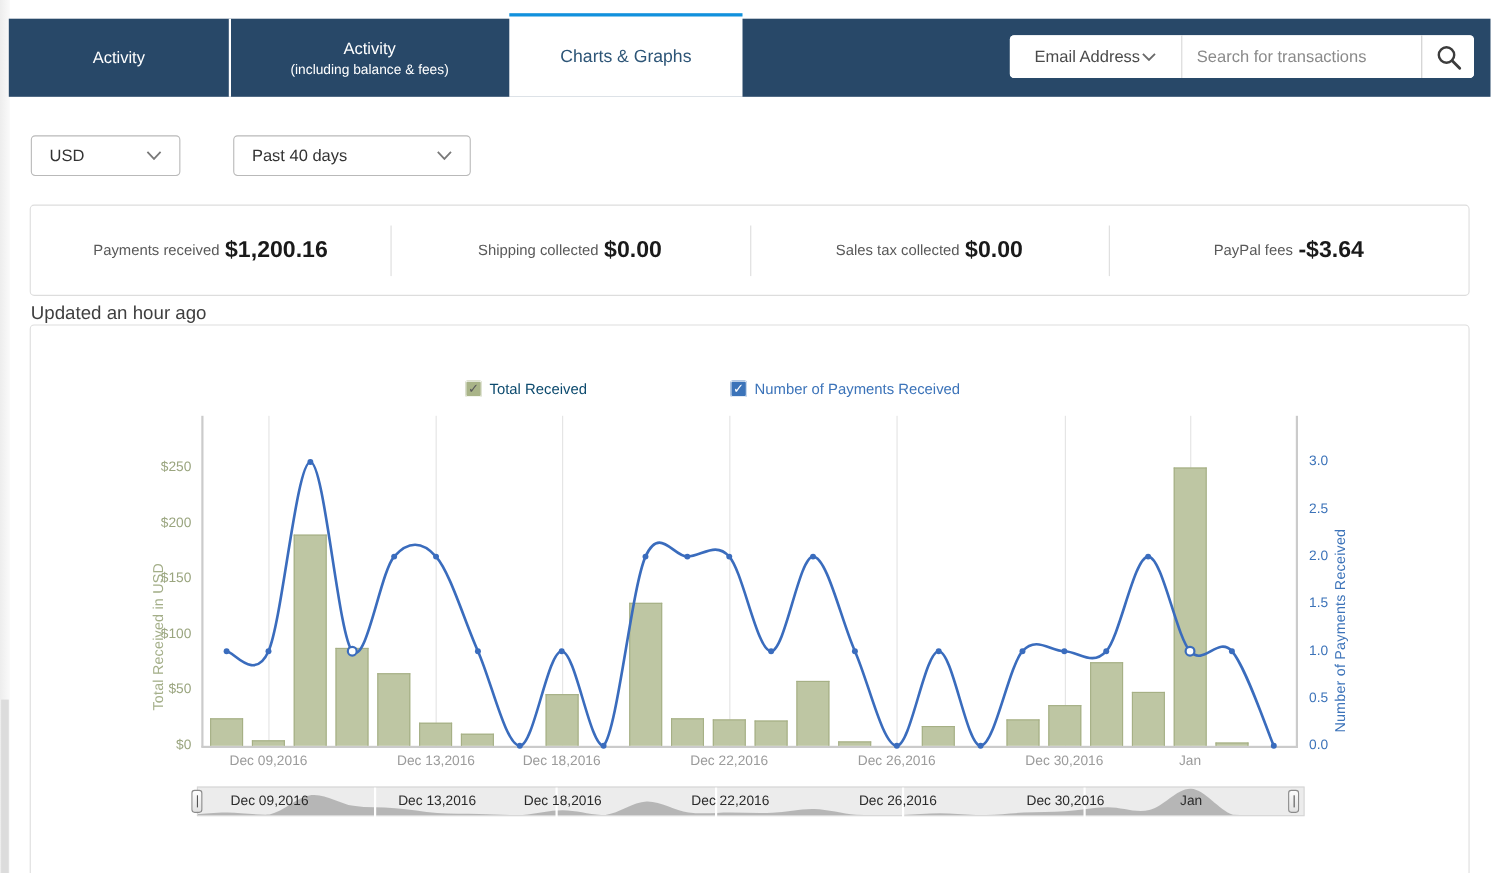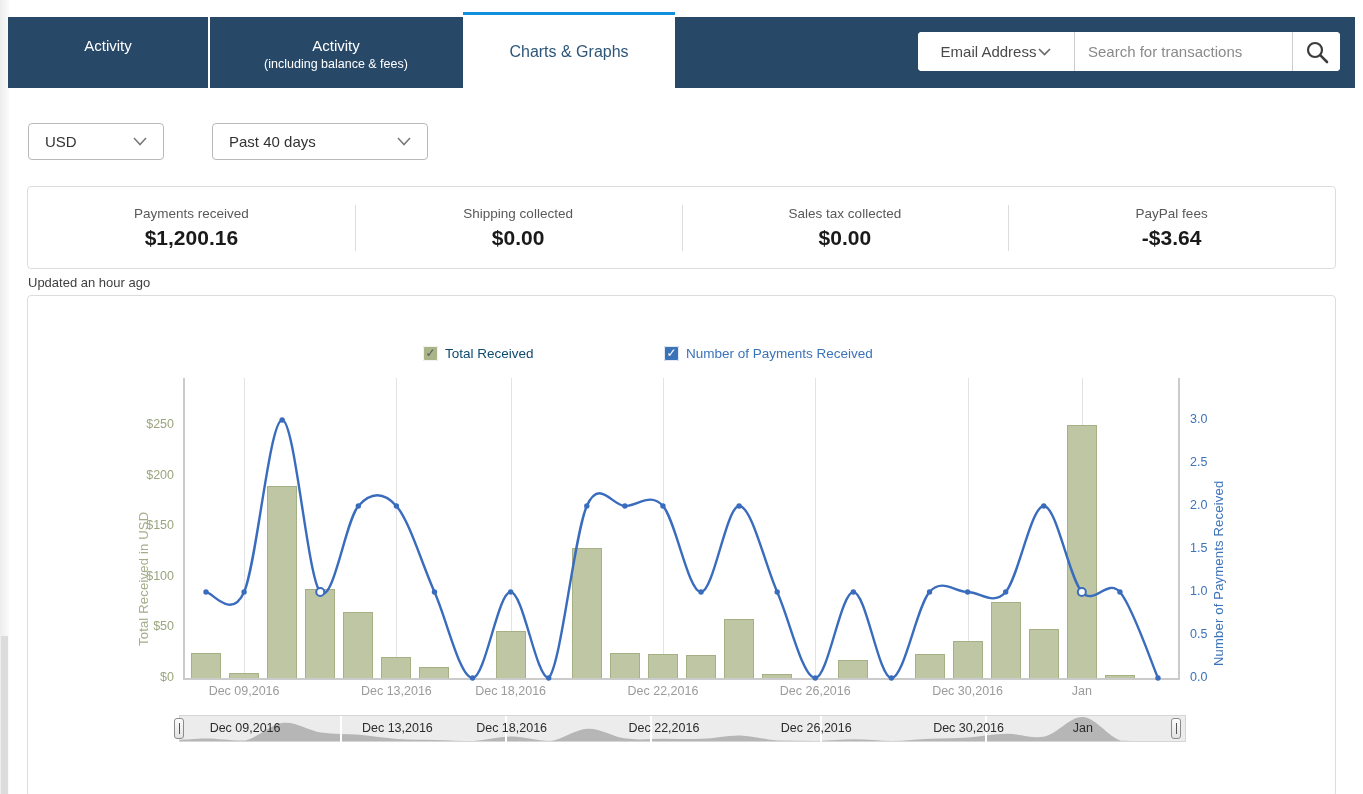--- a/index.html
+++ b/index.html
@@ -6,21 +6,21 @@
   html,body { width:1363px; height:794px; overflow:hidden; background:#fff;
     font-family:"Liberation Sans", sans-serif; }
   .page { position:relative; width:1363px; height:794px; background:#fff; }
   .left-strip { position:absolute; left:0; top:0; width:9px; height:794px;
     background:linear-gradient(to right,#ededed,#fafafa); }
   .left-strip .thumb { position:absolute; left:1px; top:636px; width:7px; height:158px; background:#dcdcdc; }
 
   
   .tabbar { position:absolute; left:8px; top:17px; width:1347px; height:71px; }
   .tab { position:absolute; top:0; height:71px; display:flex; flex-direction:column;
-    justify-content:flex-start; align-items:center; color:#fff; font-size:15px; cursor:pointer;margin-top:20px; }
+    justify-content:center; align-items:center; color:#fff; font-size:15px; cursor:pointer; }
   .tab-fill { position:absolute; inset:0; z-index:0; }
   .tab1 { left:0; width:200px; }
   .tab-divider { position:absolute; left:200px; top:0; width:2px; height:71px; background:#fff; z-index:2; }
   .tab2 { left:202px; width:252px; }
   .tab2 .sub { font-size:12.5px; margin-top:3px; }
   .tab-active { position:absolute; left:455px; top:-5px; width:212px; height:76px; background:#fff;
     border-top:3px solid; display:flex; align-items:center; justify-content:center;
     font-size:16px; cursor:pointer; z-index:2; }
   .searchgroup { position:absolute; left:910px; top:15px; height:39px; display:flex;
     background:#fff; border-radius:4px; overflow:hidden; z-index:2; }
@@ -35,26 +35,26 @@
   
   .fsel { position:absolute; height:37px; border:1px solid #b9b9b9; border-radius:4px; background:#fff;
     display:flex; align-items:center; justify-content:space-between; padding:0 16px;
     font-size:15px; color:#333; cursor:pointer; }
   .fsel.currency { left:28px; top:123px; width:136px; }
   .fsel.range { left:212px; top:123px; width:216px; }
 
   
   .stats-card { position:absolute; left:27px; top:186px; width:1309px; height:83px;
     border:1px solid #ddd; border-radius:4px; background:#fff; display:flex; }
-  .stat { flex:1; display:flex; flex-direction:column; align-items:center; justify-content:center; gap:5px; position:relative; }
+  .stat { flex:1; display:flex; align-items:center; justify-content:center; gap:5px; position:relative; }
   .stat + .stat::before { content:""; position:absolute; left:0; top:18px; height:46px; width:1px; background:#ddd; }
   .stat .slabel { font-size:13.5px; color:#595959; }
   .stat .svalue { font-size:21px; font-weight:bold; color:#1a1a1a; }
 
-  .updated { position:absolute; left:28px; top:275px; font-size:13px; color:#3f3f3f; }
+  .updated { position:absolute; left:28px; top:275px; font-size:17px; color:#3f3f3f; }
 
   
   .chart-card { position:absolute; left:27px; top:295px; width:1309px; height:502px;
     border:1px solid #ddd; border-radius:4px; background:#fff; }
   .legend { position:absolute; left:0; top:50px; width:100%; height:18px; }
   .legend-item { position:absolute; display:flex; align-items:center; gap:7px; cursor:pointer; }
   .legend-item .cbx { width:15px; height:15px; border-radius:2px; box-shadow:inset 0 0 0 1px rgba(255,255,255,.85);
     display:flex; align-items:center; justify-content:center; font-size:12px; line-height:15px; }
   .legend-item .lbl { font-size:13.5px; }
   .axis-line { position:absolute; background:#cbcbcb; }

